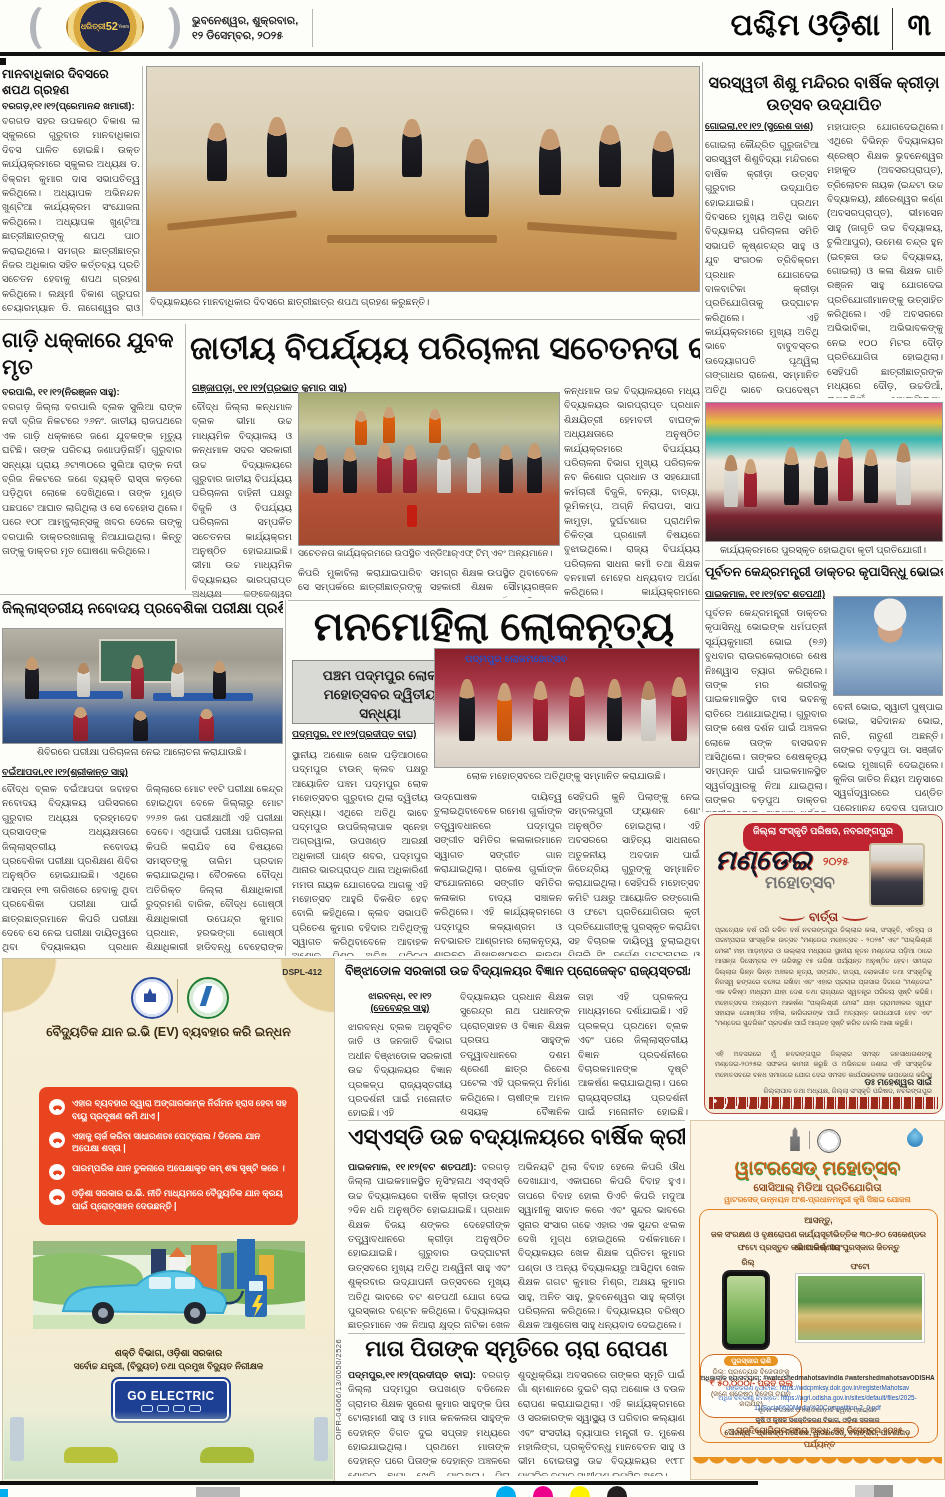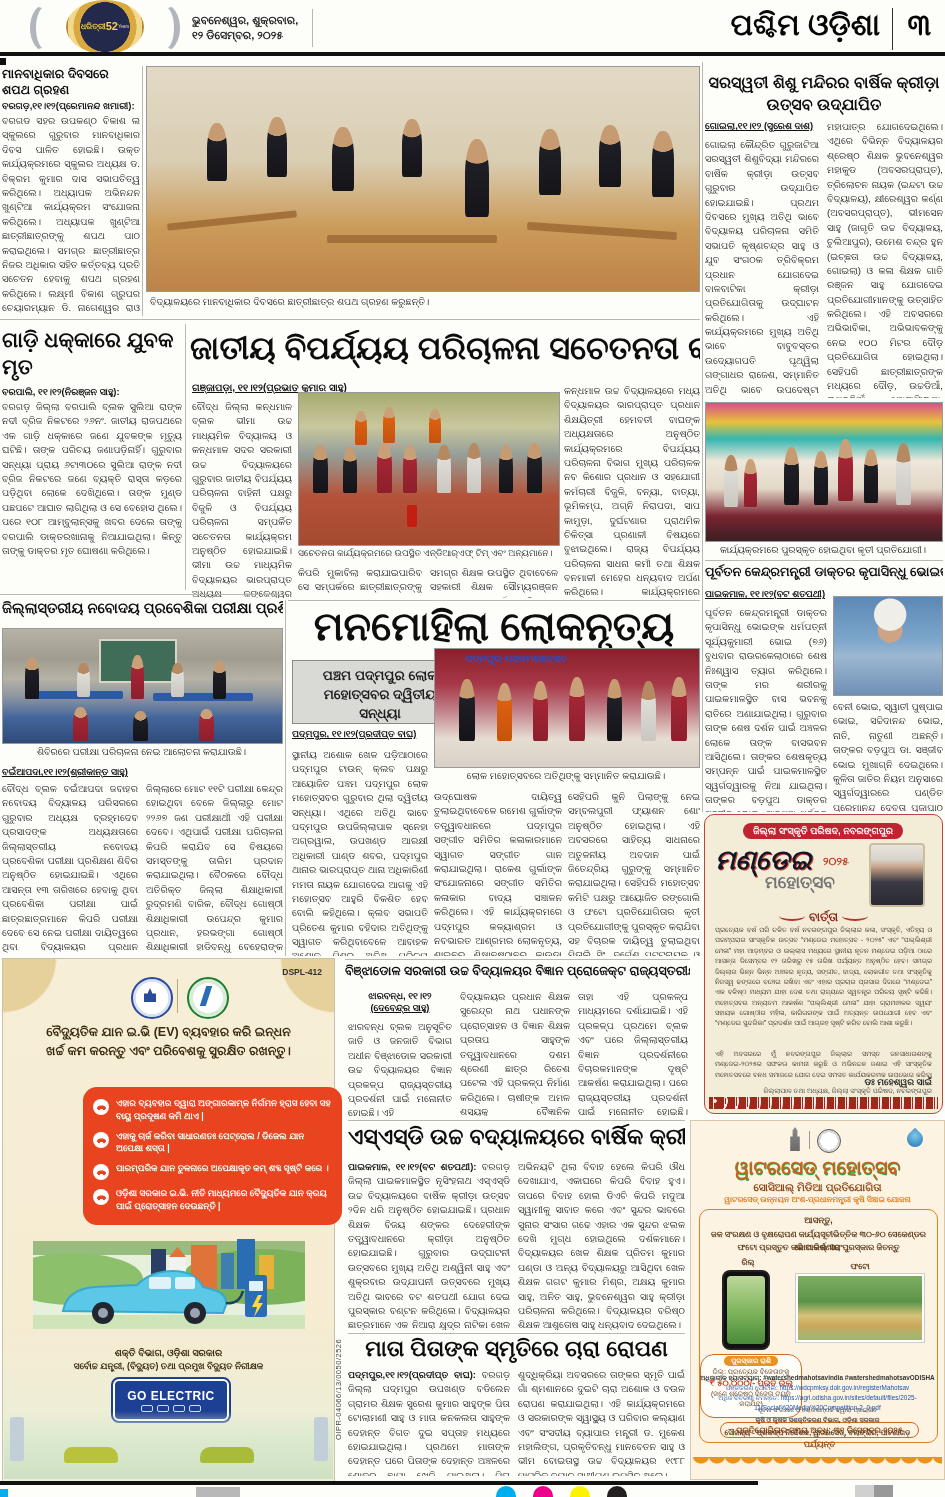--- a/index.html
+++ b/index.html
@@ -47,21 +47,21 @@
   .board{position:absolute;background:#3f6d58;border:2px solid #d8d4c8;}
   .subhead-box{background:#d9d9d6;border:1px solid #8a8a86;font-weight:700;text-align:center;padding-left:20px;}
   
   .ev{background:
       radial-gradient(circle at 0% 0%, rgba(216,184,106,.55) 0 52px, transparent 54px),
       radial-gradient(circle at 100% 0%, rgba(216,184,106,.55) 0 52px, transparent 54px),
       linear-gradient(180deg,#f7eed7 0%,#f5ecd2 70%,#e9efd8 100%);
       border:1px solid #c9c2a8;}
   .ev-code{font-size:8.5px;color:#333;font-weight:700;}
   .ev-head{font-size:12.5px;font-weight:800;color:#3a2a10;text-align:center;line-height:1.5;}
-  .ev-box{background:#e8441f;border-radius:14px;color:#fff;margin-left:44px;}
+  .ev-box{background:#e8441f;border-radius:8px;color:#fff;}
   .ev-li{display:flex;align-items:flex-start;gap:7px;margin:7px 10px;}
   .ev-ic{flex:0 0 16px;width:16px;height:16px;border-radius:50%;background:#fff;display:flex;align-items:center;justify-content:center;margin-top:2px;}
   .ev-li .t{font-size:8.8px;font-weight:700;line-height:1.45;text-align:left;}
   .ev-dept{font-size:9.5px;font-weight:700;color:#3a2a10;text-align:center;}
   .goe{background:#1d3f94;border:2px solid #fff;outline:2px solid #1d3f94;border-radius:6px;color:#fff;
        display:flex;flex-direction:column;align-items:center;justify-content:center;}
   .goe .g1{font-size:12px;font-weight:800;letter-spacing:.5px;}
   .goe .g2{display:flex;gap:4px;margin-top:2px;}
   .goe .g2 i{display:block;width:10px;height:5px;border:1px solid #cfe0ff;border-radius:2px;}
   .city{background:linear-gradient(180deg,rgba(220,234,208,0) 0%,#dcead0 40%,#cfe0c2 100%);}
@@ -249,21 +249,21 @@
       <div class="pn" style="left:172px;top:30px;width:15px;height:62px;"></div>
       <div class="pn wh" style="left:206px;top:32px;width:15px;height:60px;"></div>
       <div class="pn rd" style="left:236px;top:28px;width:16px;height:64px;"></div>
     </div>
     <div class="abs caption ctr" style="left:434px;top:770px;width:264px;height:16px;">ଲୋକ ମହୋତ୍ସବରେ ଅତିଥିଙ୍କୁ ସମ୍ମାନିତ କରାଯାଉଛି।</div>
     <div class="abs body-txt" style="left:434px;top:790px;width:128px;height:166px;">ଉଦ୍‌ଘୋଷକ ଦାୟିତ୍ୱ ତୁଲାଇଥିବାବେଳେ ରମେଶ ଗୁର୍ଲାଙ୍କ ତତ୍ତ୍ୱାବଧାନରେ ପଦ୍ମପୁର ସଙ୍ଗୀତ ସମିତିର କଳାକାରମାନେ ସ୍ୱାଗତ ସଙ୍ଗୀତ ଗାନ କରାଯାଇଥିଲା। ରାକେଶ ଗୁର୍ଲାଙ୍କ ସଂଯୋଜନାରେ ସଙ୍ଗୀତ ସମିତିର କଳାକାର ବାଦ୍ୟ ସଞ୍ଚାଳନ କରିଥିଲେ। ଏହି କାର୍ଯ୍ୟକ୍ରମରେ ପଦ୍ମପୁର କଳ୍ୟାଶ୍ରମ ଓ ନବଭାରତ ଆଶ୍ରମର ଲୋକନୃତ୍ୟ, ଶାଇନର ଶିକ୍ଷାନୁଷ୍ଠାନର କାଉଡ଼ା ନୃତ୍ୟ, ମାଙ୍କଡ଼ପାଲିର ଘୁଡ଼କା ନାଚ, ଭେଡେନ କୁମାରୀମା କଳା ପରିଷଦ ପକ୍ଷରୁ ଲୋକ ନୃତ୍ୟ ଘୋଡ଼ାନାଚ ପାଇକ ଆଖଡ଼ା ପରିବେଷିତ ହୋଇଥିଲା।</div>
     <div class="abs body-txt" style="left:568px;top:790px;width:132px;height:166px;">ସେହିପରି କୁନି ପିଲାଙ୍କୁ ନେଇ ସମ୍ବଲପୁରୀ ଫ୍ୟାଶନ ଶୋ' ଅନୁଷ୍ଠିତ ହୋଇଥିଲା। ଏହି ଅବସରରେ ସାହିତ୍ୟ ସାଧନାରେ ଅତୁଳନୀୟ ଅବଦାନ ପାଇଁ ଜିତେନ୍ଦ୍ରିୟ ଗୁରୁଙ୍କୁ ସମ୍ମାନିତ କରାଯାଇଥିଲା। ସେହିପରି ମହୋତ୍ସବ କମିଟି ପକ୍ଷରୁ ଆୟୋଜିତ ରଙ୍ଗୋଲି ଓ ଫଟୋ ପ୍ରତିଯୋଗିତାର କୃତୀ ପ୍ରତିଯୋଗୀଙ୍କୁ ପୁରସ୍କୃତ କରାଯିବା ସହ ବିଚାରକ ଦାୟିତ୍ୱ ତୁଲାଇଥିବା ମିତାଲି ସିଂ, ଦୁର୍ଗେଶ ପଟ୍ଟନାୟକ ଓ ସରିତା ଦୋରାଙ୍କୁ ସମ୍ମାନିତ କରାଯାଇଥିଲା। କ୍ଲବ୍ ସମ୍ପାଦକ ଇଂ. କୁନାଲ ପାଣିଗ୍ରାହୀ ଧନ୍ୟବାଦ ଜଣାଇଥିଲେ।</div>
   </div>
 
   <div class="abs mandei" style="left:704px;top:814px;width:237px;height:298px;">
-    <div class="abs mandei-band" style="left:38px;top:8px;width:160px;height:16px;line-height:16px;font-size:9.5px;">ଜିଲ୍ଲା ସଂସ୍କୃତି ପରିଷଦ, ନବରଙ୍ଗପୁର</div>
+    <div class="abs mandei-band" style="left:38px;top:8px;width:160px;height:28px;line-height:16px;font-size:9.5px;">ଜିଲ୍ଲା ସଂସ୍କୃତି ପରିଷଦ, ନବରଙ୍ଗପୁର</div>
     <div class="abs mandei-logo" style="left:10px;top:30px;">ମଣ୍ଡେଇ</div>
     <div class="abs mandei-yr" style="left:118px;top:40px;">୨୦୨୫</div>
     <div class="abs mandei-sub" style="left:60px;top:58px;">ମହୋତ୍ସବ</div>
     <div class="abs" style="left:164px;top:28px;width:52px;height:60px;border:2px solid #caa,;border:2px solid #c9bfa0;border-radius:4px;background:linear-gradient(180deg,#e8e4dc 0%,#d8d4cc 24%,#caa58a 36%,#3a3a44 62%,#2a2a32 100%);"></div>
     <div class="abs" style="left:0;top:92px;width:237px;text-align:center;">
       <span class="flr" style="display:inline-block;"></span>
       <span class="mandei-barta">ବାର୍ତ୍ତା</span>
       <span class="flr" style="display:inline-block;"></span>
     </div>
     <div class="abs mandei-p" style="left:10px;top:110px;width:217px;height:122px;overflow:hidden;">ପ୍ରତ୍ୟେକ ବର୍ଷ ପରି ଚଳିତ ବର୍ଷ ନବରଙ୍ଗପୁର ଜିଲ୍ଲାର କଳା, ସଂସ୍କୃତି, ଏତିହ୍ୟ ଓ ପରମ୍ପରାର ସାଂସ୍କୃତିକ ଉତ୍ସବ “ମଣ୍ଡେଇ ମହୋତ୍ସବ - ୨୦୨୫” ଏବଂ “ପଲ୍ଲିଶ୍ରୀ ମେଳା” ମହା ଆଡ଼ମ୍ବର ଓ ଉଲ୍ଲାସ ମଧ୍ୟରେ ସ୍ଥାନୀୟ ନୂତନ ମଣ୍ଡେଇ ପଡ଼ିଆ ଠାରେ ଆସନ୍ତା ଡିସେମ୍ବର ୧୨ ତାରିଖରୁ ୧୫ ତାରିଖ ପର୍ଯ୍ୟନ୍ତ ଅନୁଷ୍ଠିତ ହେବ। ସମଗ୍ର ଜିଲ୍ଲାର ଭିନ୍ନ ଭିନ୍ନ ଅଞ୍ଚଳର ନୃତ୍ୟ, ସଙ୍ଗୀତ, ବାଦ୍ୟ, ଲୋକଗୀତ ତଥା ସଂସ୍କୃତିକୁ ନିଜସ୍ୱ ଢଙ୍ଗରେ ବଞ୍ଚେଇ ରଖିବା ଏବଂ ଏହାର ପ୍ରଚାର ପ୍ରସାର ଦିଗରେ “ମଣ୍ଡେଇ” ଏକ ବଳିଷ୍ଠ ମାଧ୍ୟମ ଯାହା ଦେଶ ତଥା ରାଜ୍ୟରେ ସ୍ୱତନ୍ତ୍ର ପରିଚୟ ସୃଷ୍ଟି କରିଛି। ମହୋତ୍ସବର ଅନ୍ୟତମ ଆକର୍ଷଣ “ପଲ୍ଲିଶ୍ରୀ ମେଳା” ଯାହା ଗ୍ରାମାଞ୍ଚଳର ସ୍ୱୟଂ ସହାୟକ ଗୋଷ୍ଠୀର ମହିଳା, କାରିଗରଙ୍କ ପାଇଁ ଅତ୍ୟନ୍ତ ଉପଯୋଗୀ ହେବ ଏବଂ “ମଣ୍ଡେଇ ସୁନ୍ଦରିକା” ପ୍ରଦର୍ଶନ ପାଇଁ ଆଗ୍ରହ ସୃଷ୍ଟି କରିବ ବୋଲି ଆଶା କରୁଛି।</div>
@@ -277,21 +277,20 @@
     <div class="abs ev-code" style="right:12px;top:8px;">DSPL-412</div>
     <div class="abs" style="left:128px;top:18px;width:38px;height:38px;border-radius:50%;border:2.5px solid #2a4a9c;background:radial-gradient(circle,#fff 0 60%,#d8e0f2 61% 100%);">
       <div class="abs" style="left:11px;top:9px;width:12px;height:14px;background:#2a4a9c;clip-path:polygon(0 100%,0 40%,30% 40%,50% 0,70% 40%,100% 40%,100% 100%);"></div>
     </div>
     <div class="abs rule" style="left:174px;top:20px;width:1px;height:34px;background:#b8a87a;"></div>
     <div class="abs" style="left:184px;top:18px;width:38px;height:38px;border-radius:50%;border:2.5px solid #1e7d32;background:radial-gradient(circle,#fff 0 55%,#d8ecd8 56% 100%);">
       <div class="abs" style="left:14px;top:7px;width:6px;height:20px;background:#2a6db5;transform:skewX(-18deg);"></div>
     </div>
     <div class="abs ev-head" style="left:14px;top:64px;width:303px;">
       <div>ବୈଦ୍ୟୁତିକ ଯାନ ଇ.ଭି (EV) ବ୍ୟବହାର କରି ଇନ୍ଧନ</div>
-      <div>ଖର୍ଚ୍ଚ କମ କରନ୍ତୁ ଏବଂ ପରିବେଶକୁ ସୁରକ୍ଷିତ ରଖନ୍ତୁ।</div>
     </div>
     <div class="abs ev-box" style="left:36px;top:128px;width:259px;height:132px;padding:3px 0;">
       <div class="ev-li">
         <span class="ev-ic">
             <svg width="11" height="8" viewBox="0 0 22 14">
               <path d="M2 9 Q3 4 8 4 L14 4 Q19 4 20 9 L20 11 L2 11 Z" fill="#e8441f"></path>
               <circle cx="6" cy="11" r="2.4" fill="#e8441f"></circle>
               <circle cx="16" cy="11" r="2.4" fill="#e8441f"></circle>
             </svg>
           </span>

